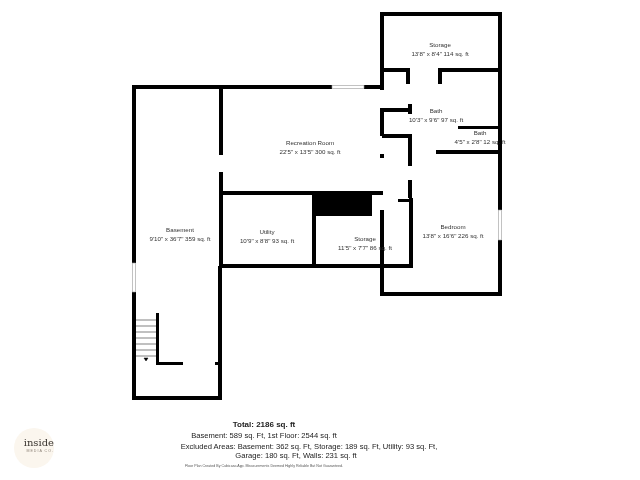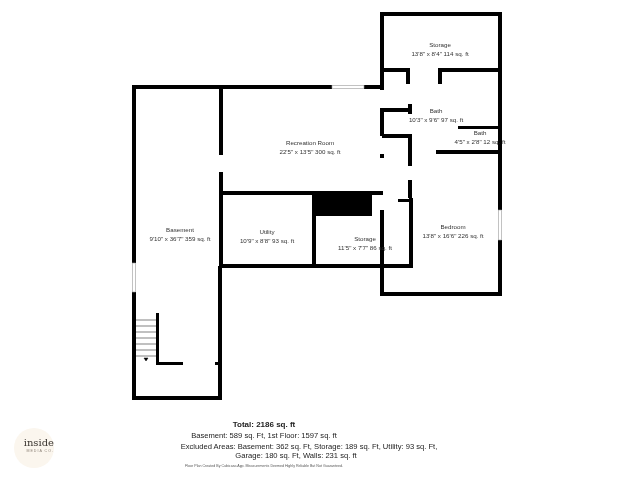--- a/index.html
+++ b/index.html
@@ -118,16 +118,16 @@
       </g>
     </g>
 </svg>
 
 <div class="logo">
   <span class="name">inside</span>
   <span class="sub">MEDIA CO.</span>
 </div>
 
 <div class="footer total">Total: 2186 sq. ft</div>
-<div class="footer line l1">Basement: 589 sq. Ft, 1st Floor: 1597 sq. ft</div>
+<div class="footer line l1">Basement: 589 sq. Ft, 1st Floor: 2544 sq. ft</div>
 <div class="footer line l2">Excluded Areas: Basement: 362 sq. Ft, Storage: 189 sq. Ft, Utility: 93 sq. Ft,</div>
 <div class="footer line l3">Garage: 180 sq. Ft, Walls: 231 sq. ft</div>
 <div class="footer credit">Floor Plan Created By Cubicasa App. Measurements Deemed Highly Reliable But Not Guaranteed.</div>
 
 </body></html>

